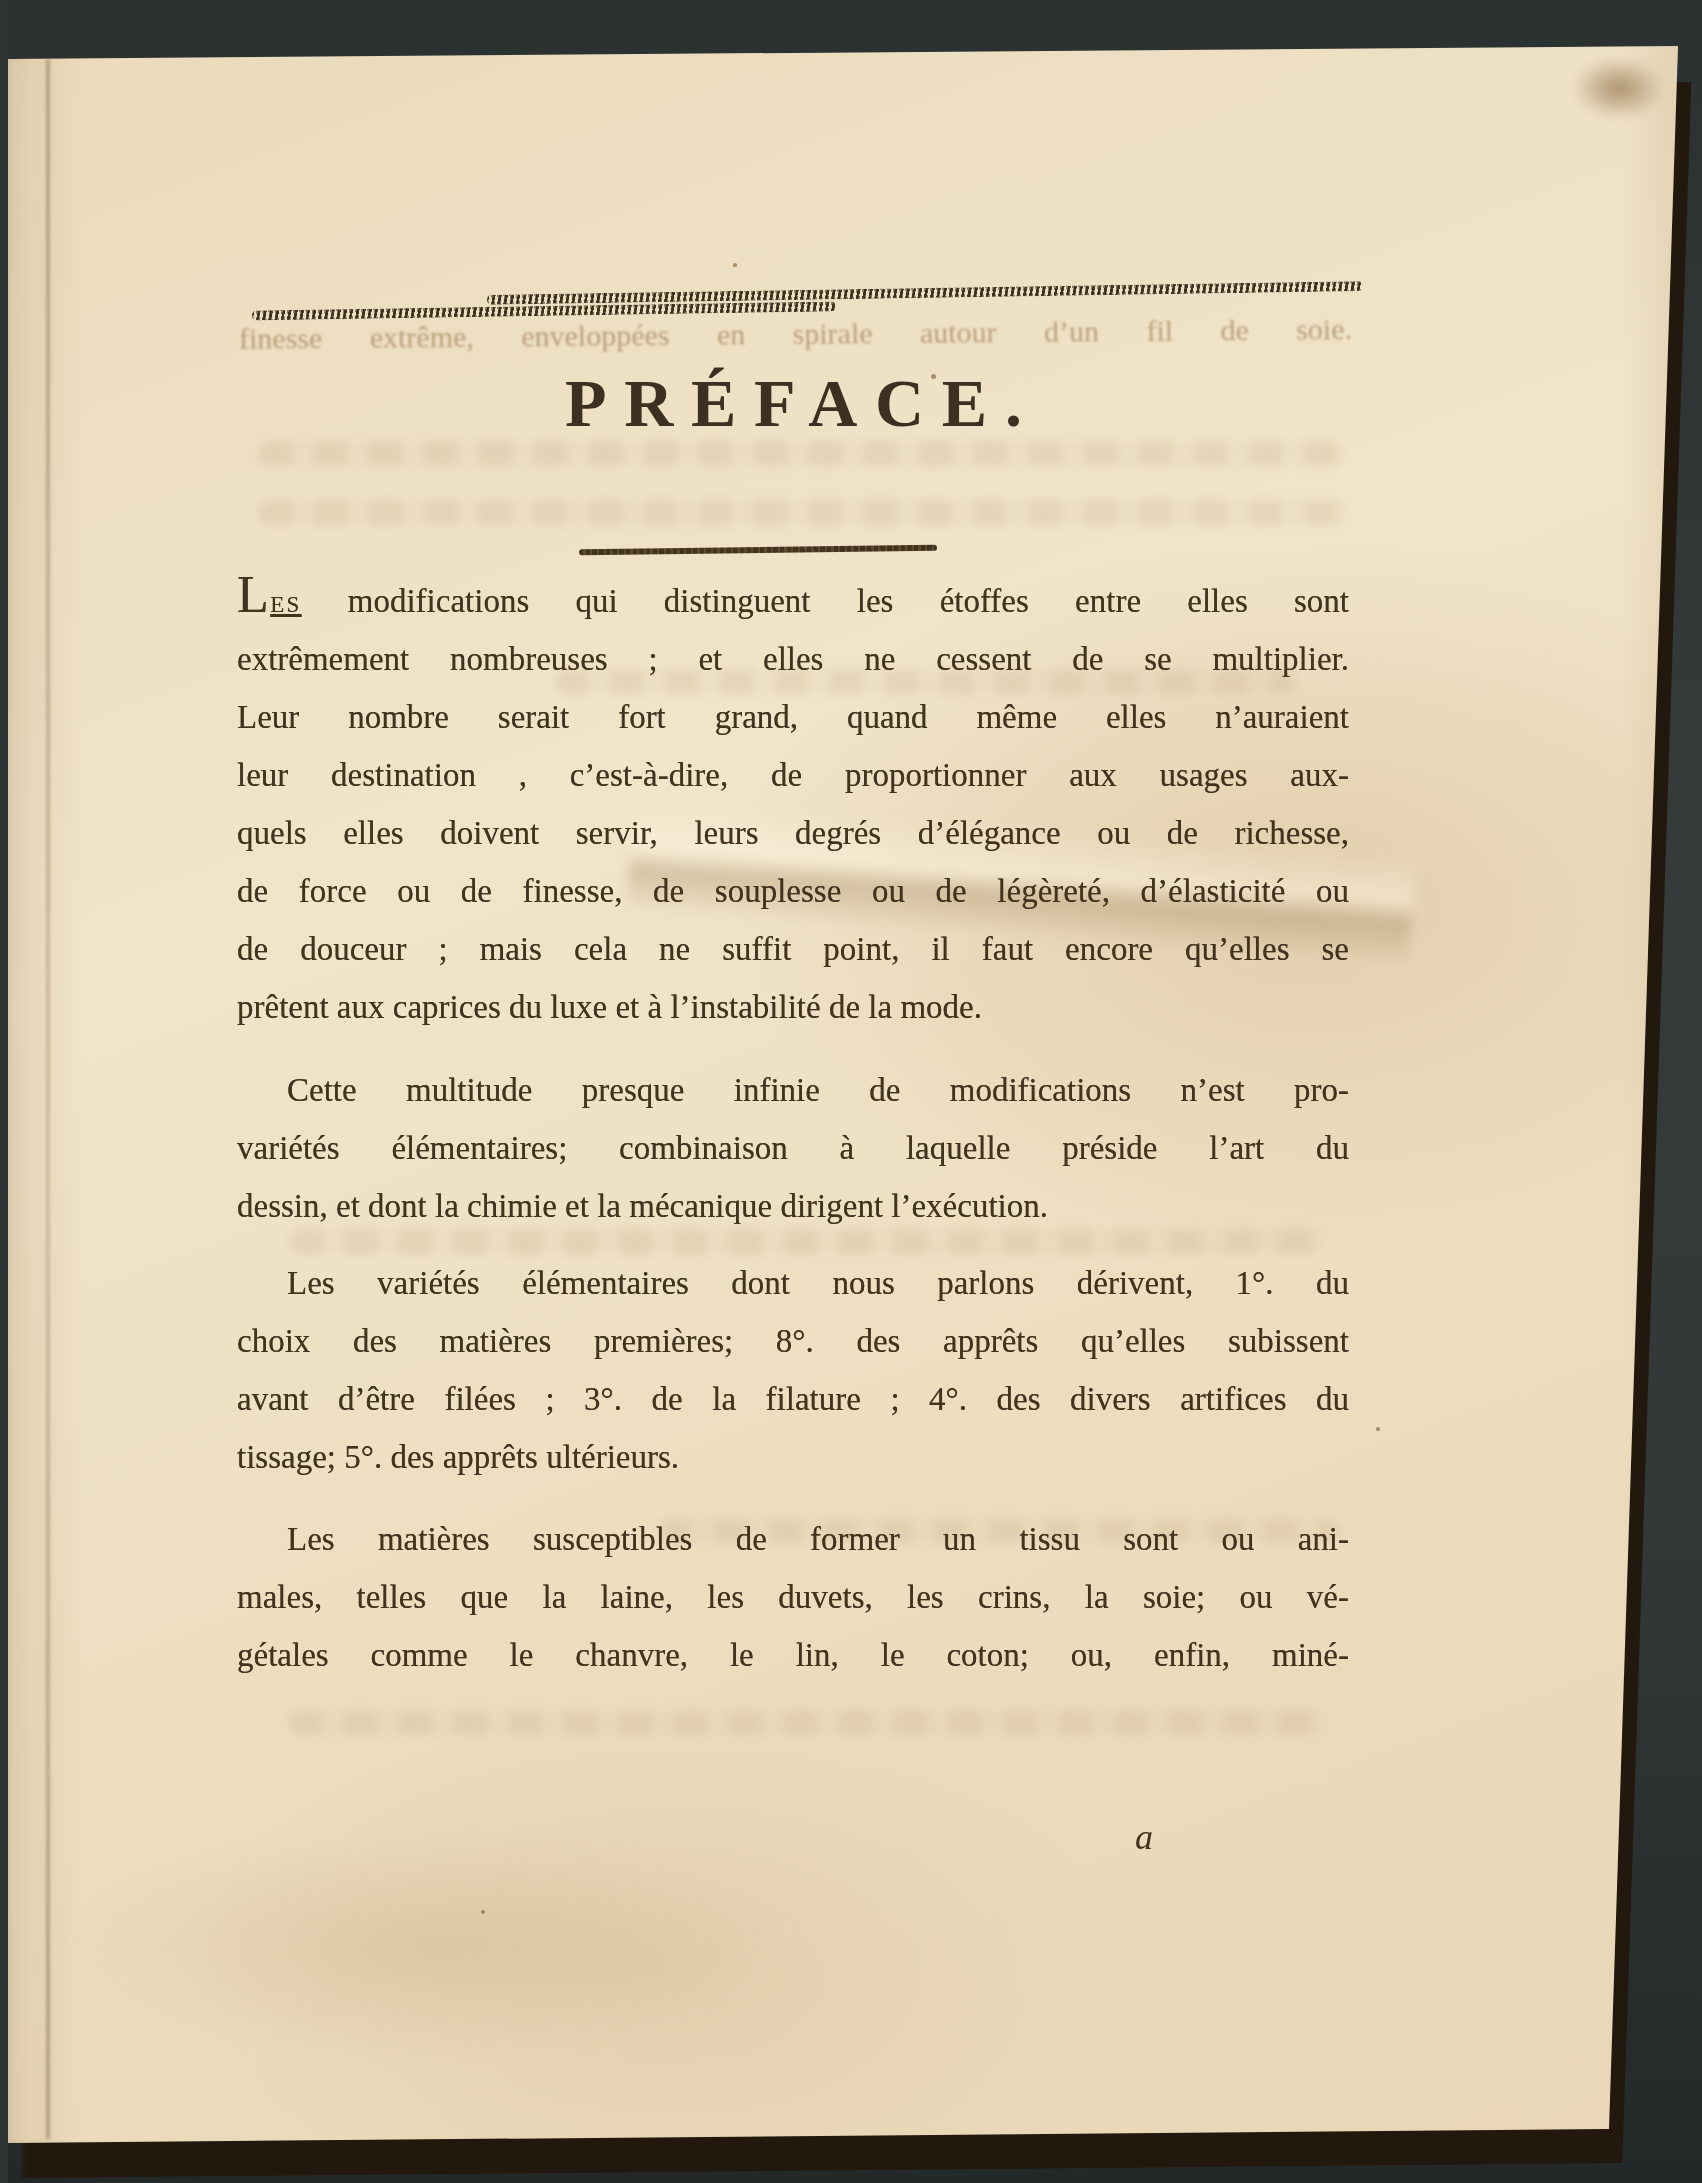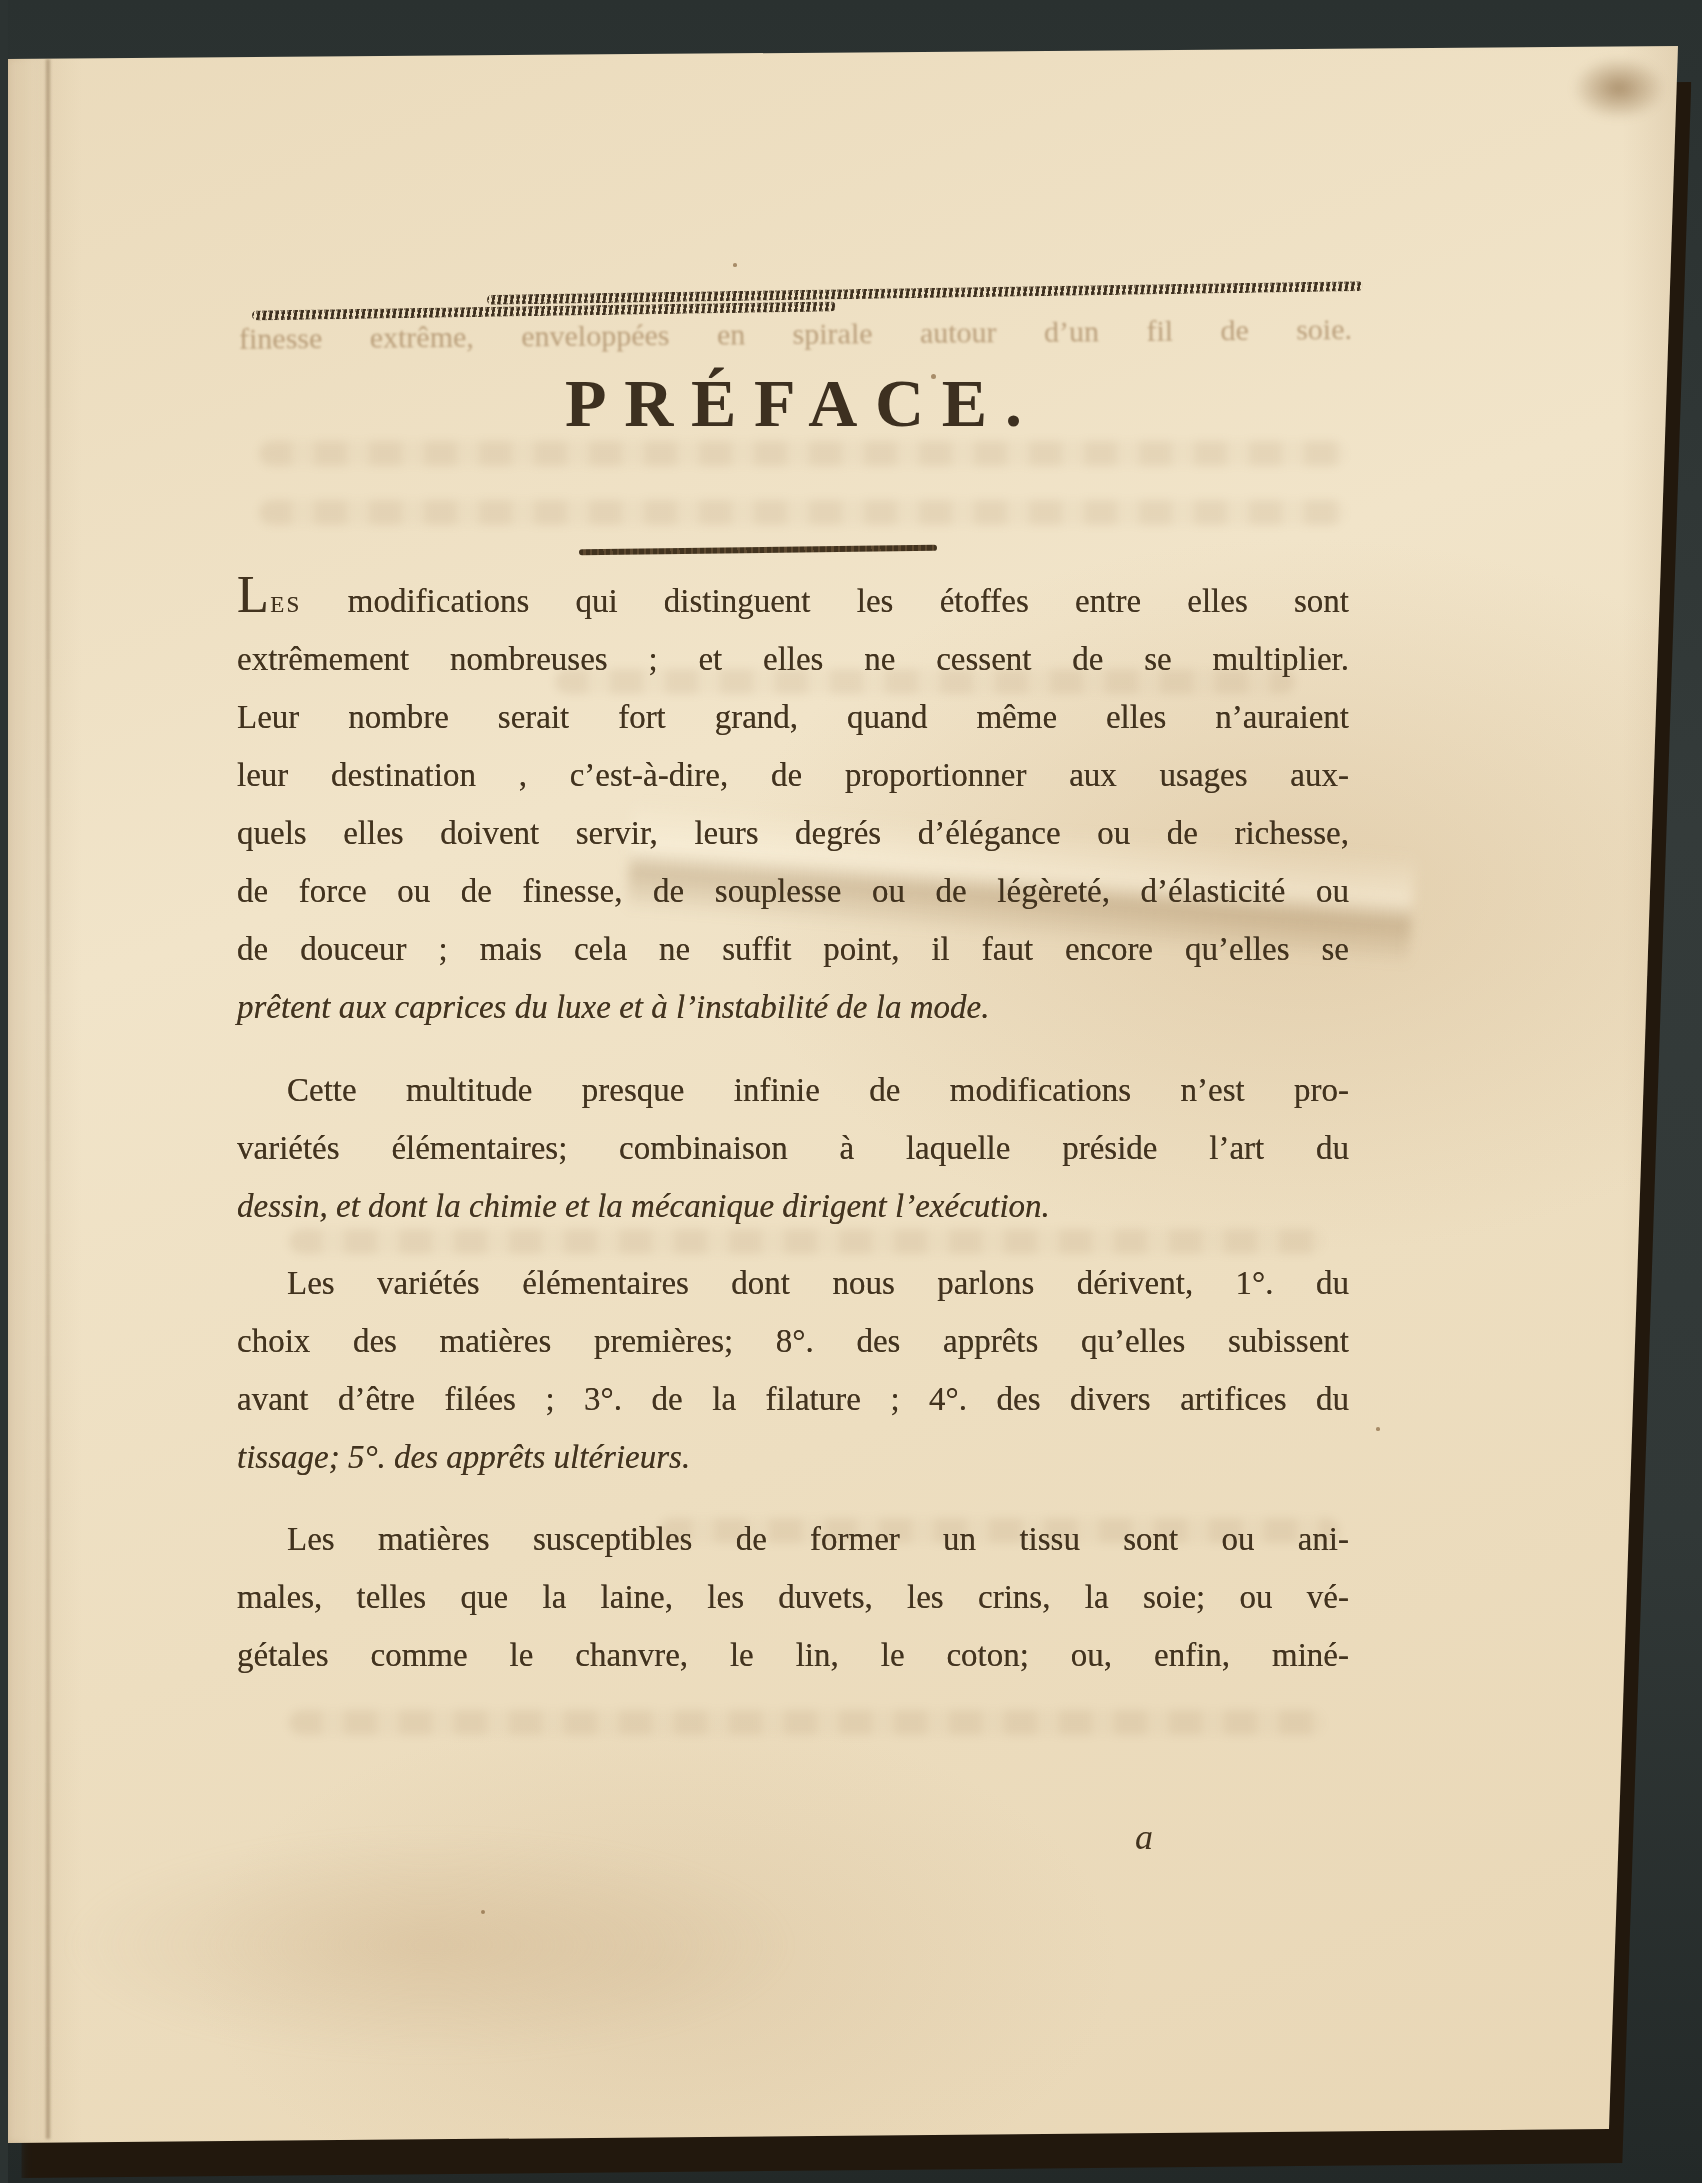--- a/index.html
+++ b/index.html
@@ -106,23 +106,23 @@
   }
   .para{margin:0;}
   .para.p2{margin-top:25px;}
   .para.p3{margin-top:18.5px;}
   .para.p4{margin-top:24px;}
   .para.indent .line:first-child{text-indent:50px;}
   .line{
     text-align:justify;text-align-last:justify;text-justify:inter-word;
     height:58px;white-space:normal;
   }
-  .line.last{text-align-last:left;font-style:italic;}
+  .line.last{text-align-last:left;}
   .init{font-size:52px;line-height:0;letter-spacing:1.5px;}
-  .sc{font-variant:small-caps;letter-spacing:2.2px;}
+  .sc{font-variant:small-caps;letter-spacing:2.2px;text-decoration:underline;}
   .sig{
     position:absolute;left:1127px;top:1816px;
     font-size:36px;font-style:italic;color:#42331f;
   }
   .speck{position:absolute;border-radius:50%;background:rgba(120,85,45,.6);}
   .k1{left:923px;top:374px;width:5.2px;height:5.2px;}
   .k2{left:473px;top:1910px;width:4.4px;height:4.4px;}
   .k3{left:1368px;top:1427px;width:3.7px;height:3.7px;}
   .k4{left:725px;top:263px;width:3.7px;height:3.7px;}
 </style>

